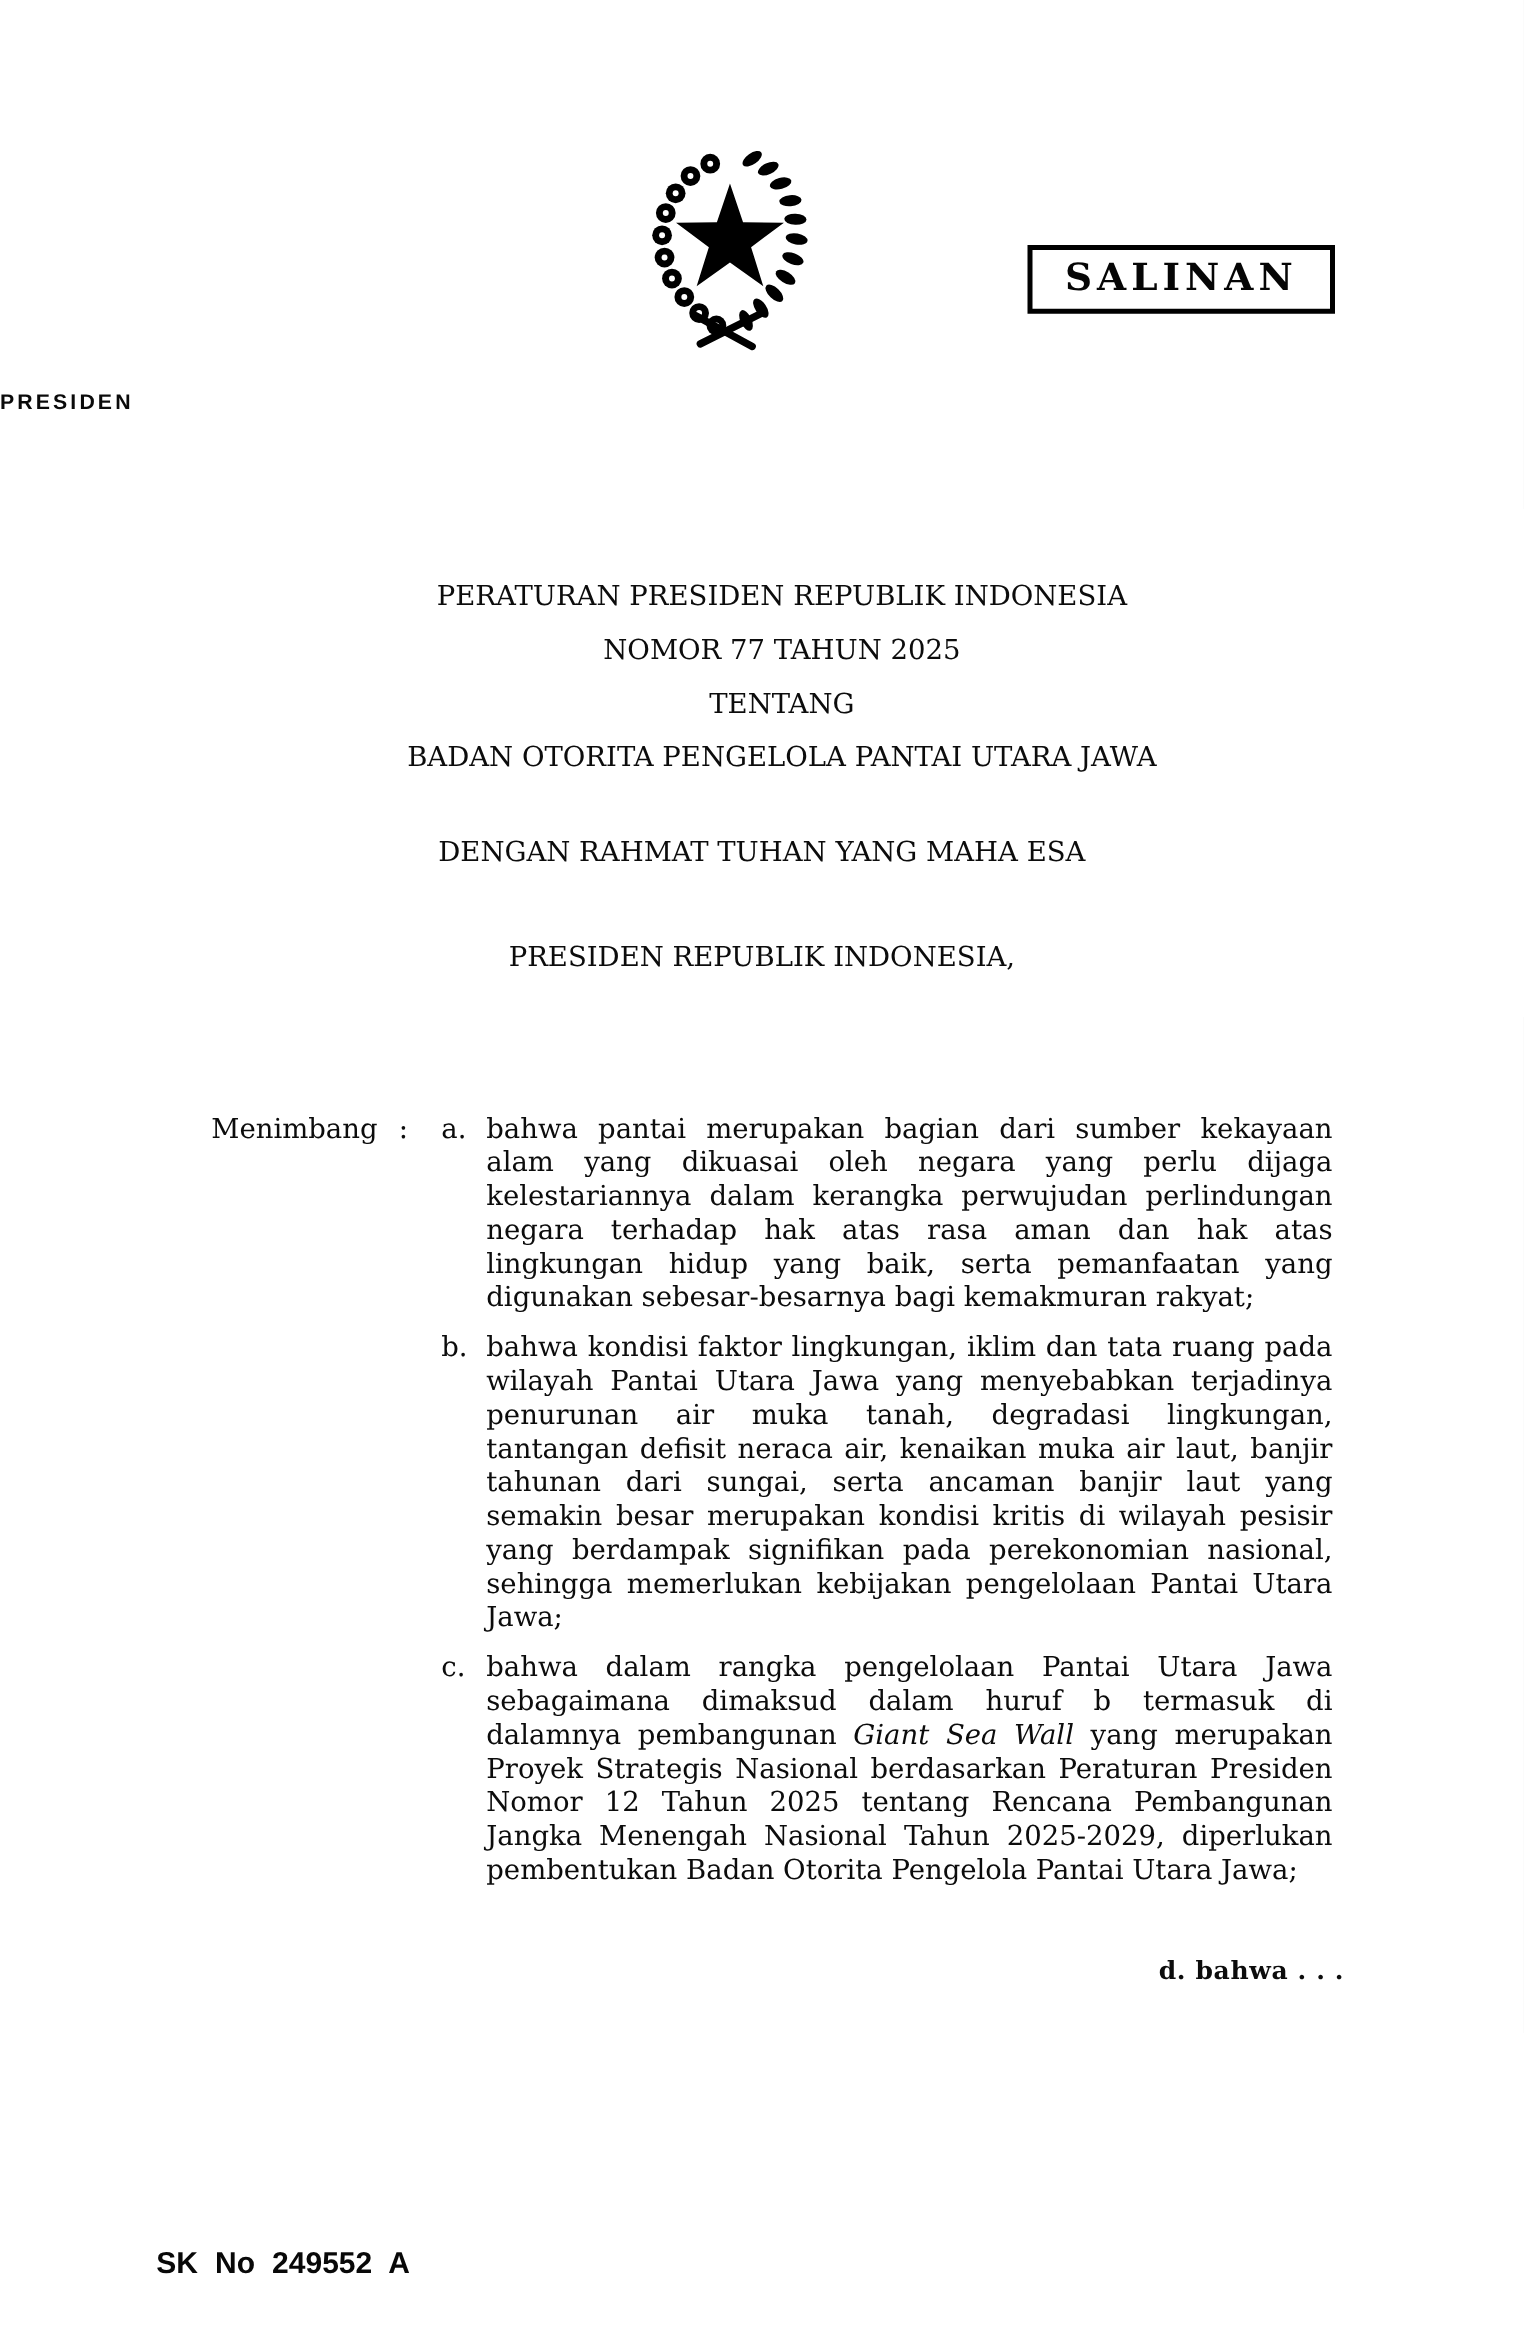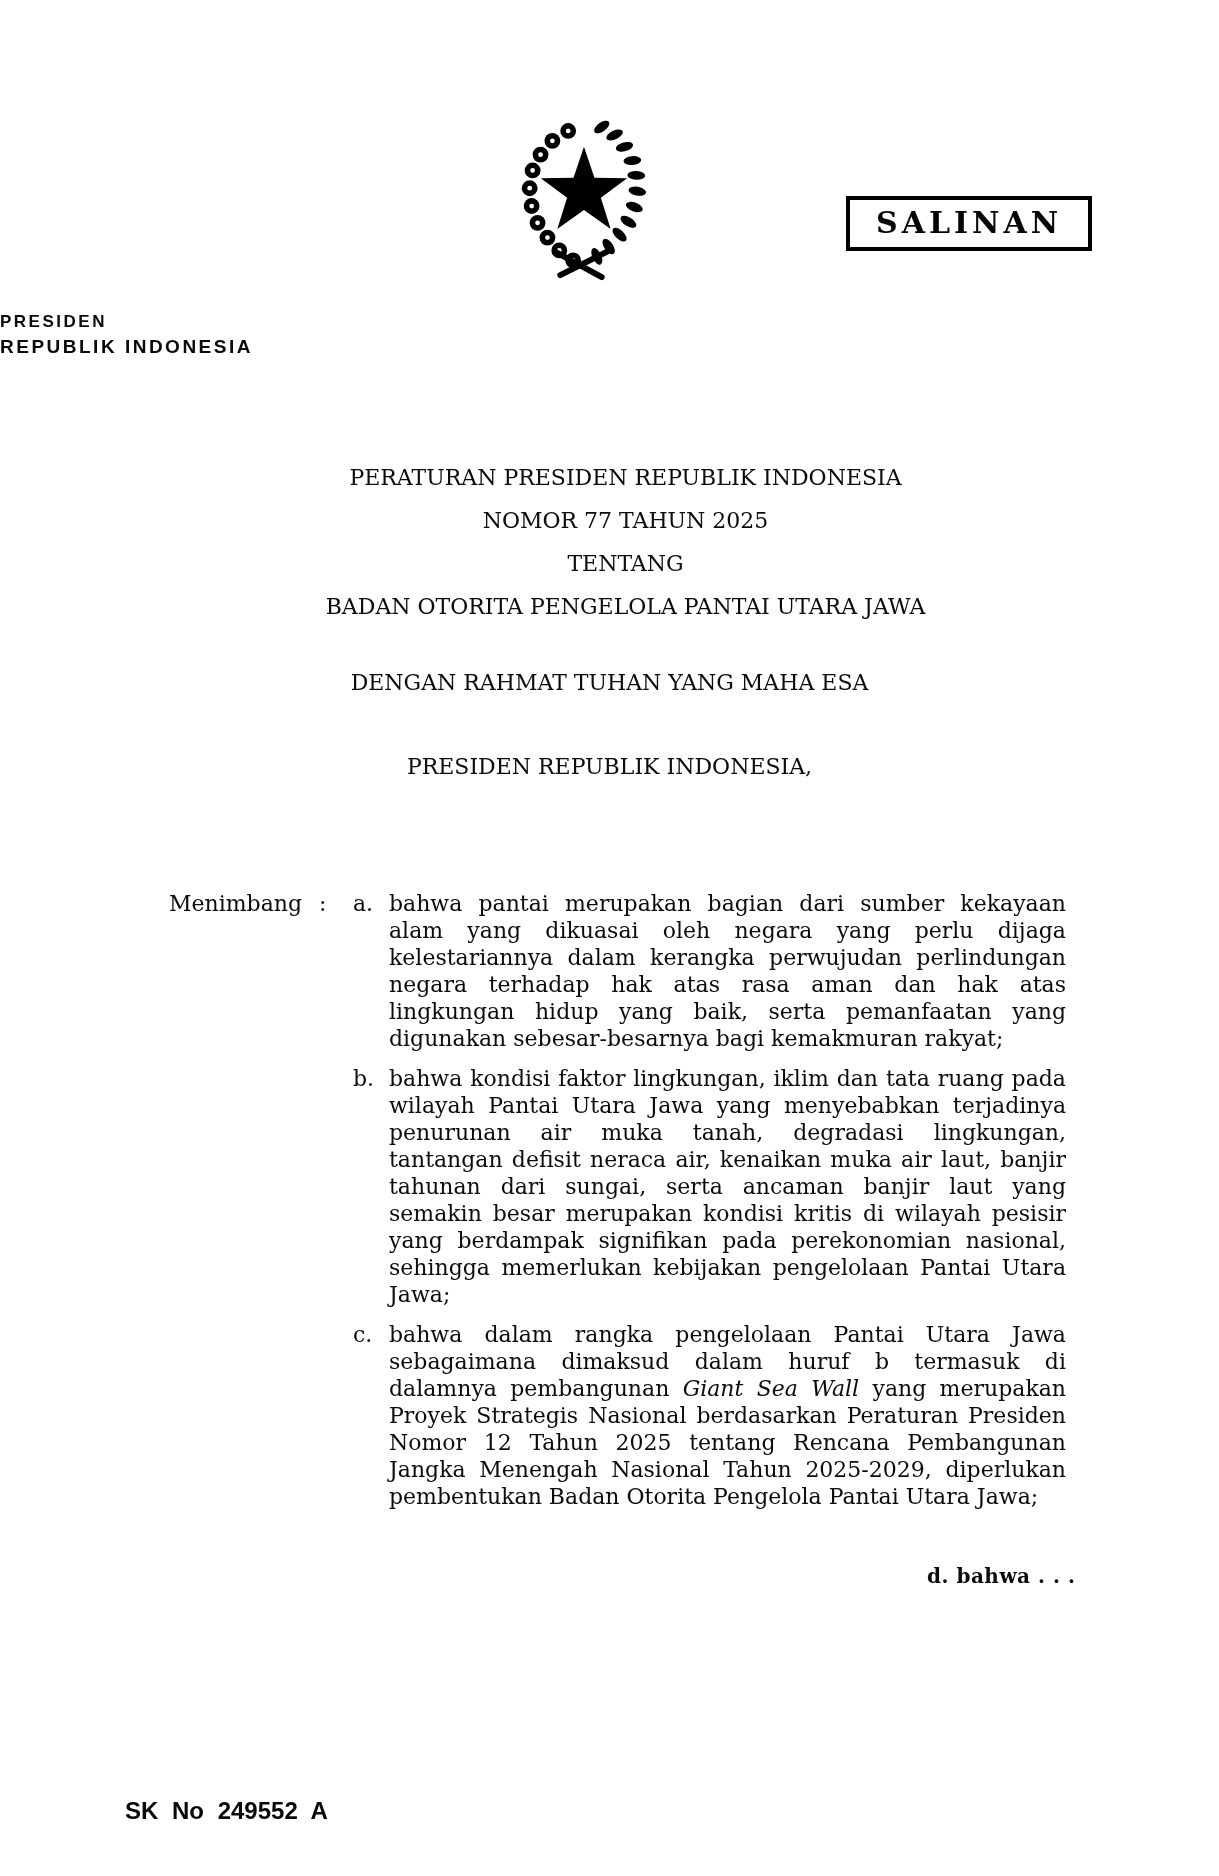--- a/index.html
+++ b/index.html
@@ -40,21 +40,20 @@
     position: absolute;
     left: 822px; top: 196px;
     border: 4px solid #000;
     padding: 5px 26px 7px 26px;
     font-family: "DejaVu Serif", serif;
     font-weight: bold;
     font-size: 30px;
     letter-spacing: 4px;
     color: #050505;
     background: #fff;
-    margin-left: 24px;
   }
 
   
   .title-block {
     position: absolute;
     left: 16px; top: 456px; width: 1219px;
     text-align: center;
     font-size: 22px;
     line-height: 43px;
     color: #0c0c0c;
@@ -173,21 +172,20 @@
         <line x1="58" y1="164" x2="106" y2="140"></line>
         <line x1="100" y1="166" x2="54" y2="141"></line>
       </g>
     </svg>
   </div>
 
   <div class="salinan">SALINAN</div>
 
   <div class="letterhead">
     <div class="lh1">PRESIDEN</div>
-    <div class="lh2">REPUBLIK INDONESIA</div>
   </div>
 
   <div class="title-block">
     <div>PERATURAN PRESIDEN REPUBLIK INDONESIA</div>
     <div>NOMOR 77 TAHUN 2025</div>
     <div>TENTANG</div>
     <div>BADAN OTORITA PENGELOLA PANTAI UTARA JAWA</div>
   </div>
 
   <div class="invocation">DENGAN RAHMAT TUHAN YANG MAHA ESA</div>

